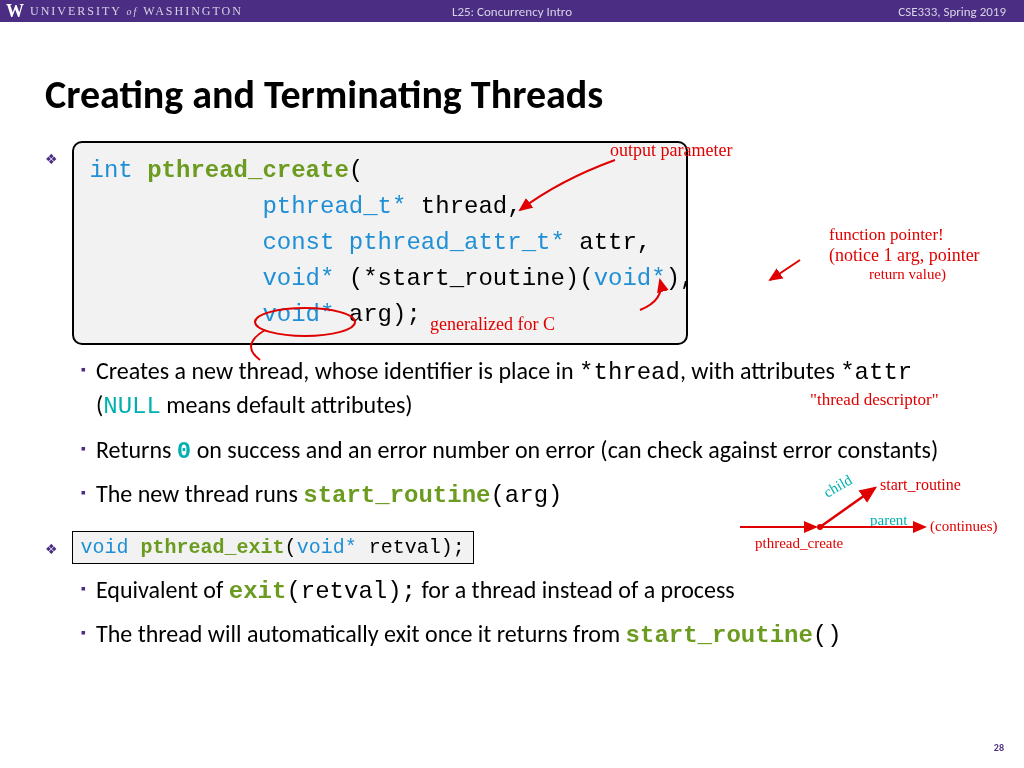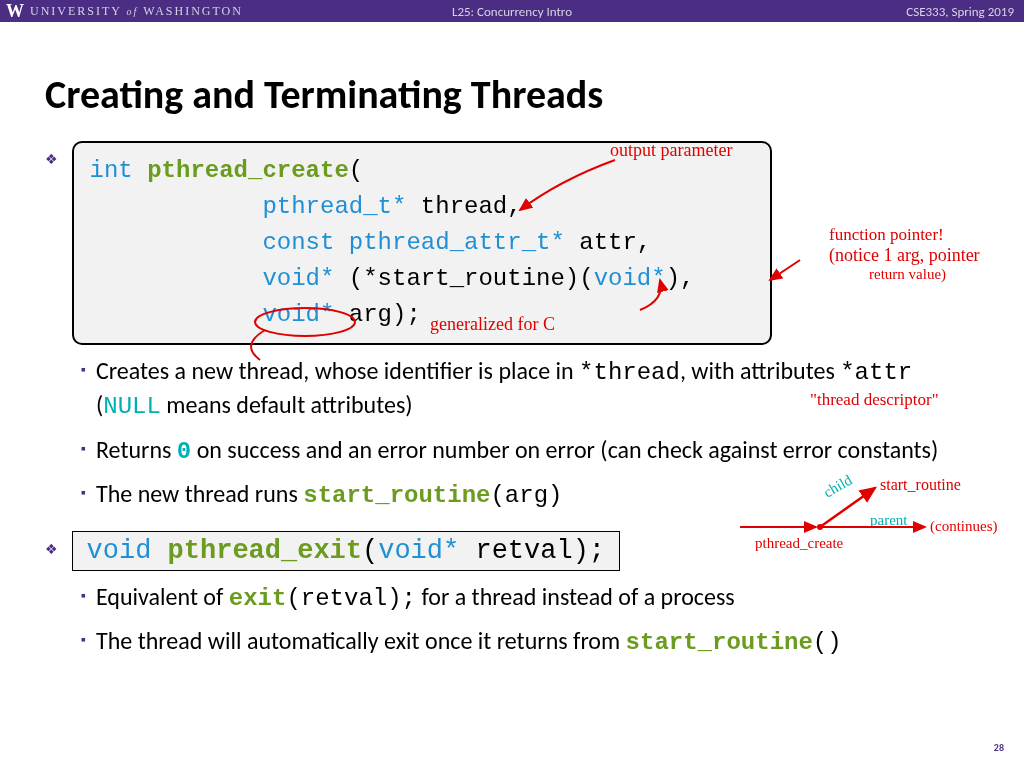--- a/index.html
+++ b/index.html
@@ -3,28 +3,28 @@
 <meta charset="utf-8">
 <style>
   * { margin: 0; padding: 0; box-sizing: border-box; }
   body { width: 1024px; height: 768px; font-family: Calibri, Arial, sans-serif; background: #fff; position: relative; overflow: hidden; }
   .header { height: 22px; background: #4b2e83; color: #fff; display: flex; align-items: center; font-size: 13px; }
   .header .logo { display: flex; align-items: center; padding-left: 6px; }
   .header .w { font-weight: bold; font-size: 18px; font-family: Georgia, serif; margin-right: 6px; }
   .header .univ { font-family: Georgia, serif; letter-spacing: 2px; font-size: 12px; color: #d8d2e6; }
   .header .univ .of { font-style: italic; font-size: 10px; text-align: right; }
   .header .center { position: absolute; left: 50%; transform: translateX(-50%); color: #d8d2e6; }
-  .header .right { margin-left: auto; padding-right: 10px; color: #d8d2e6; }
+  .header .right { margin-left: auto; padding-right: 18px; color: #d8d2e6; }
   .slide { padding: 30px 45px 0 45px; }
   .title { font-size: 40px; font-weight: bold; color: #000; margin-bottom: 22px; margin-top: 18px; }
   .bullet-l1 { display: flex; margin-bottom: 6px; }
   .diamond { color: #4b2e83; font-size: 14px; margin-right: 14px; margin-top: 10px; flex-shrink: 0; }
   .square { color: #4b2e83; font-size: 14px; margin-right: 10px; margin-top: 6px; flex-shrink: 0; }
-  .codebox { border: 2px solid #000; border-radius: 10px; background: #f2f2f2; padding: 10px 16px; font-family: 'Courier New', monospace; font-size: 24px; line-height: 1.5; white-space: pre; flex: 0 0 auto; width: 700px; }
-  .codebox2 { border: 1.5px solid #000; background: #f2f2f2; padding: 4px 14px; font-family: 'Courier New', monospace; font-size: 27px; display: inline-block; }
+  .codebox { border: 2px solid #000; border-radius: 10px; background: #f2f2f2; padding: 10px 16px; font-family: 'Courier New', monospace; font-size: 24px; line-height: 1.5; white-space: pre; flex: 0 0 auto; width: 616px; }
+  .codebox2 { border: 1.5px solid #000; background: #f2f2f2; padding: 4px 8px; font-family: 'Courier New', monospace; font-size: 20px; display: inline-block; }
   .kw-type { color: #1f8fd6; }
   .kw-fn { color: #6b9b1f; font-weight: bold; }
   .kw-const { color: #1f8fd6; }
   .sub { margin-left: 36px; margin-top: 10px; }
   .sub-item { display: flex; font-size: 24px; color: #000; line-height: 1.35; margin-bottom: 10px; }
   .mono { font-family: 'Courier New', monospace; }
   .c-green { color: #6b9b1f; font-weight: bold; }
   .c-cyan { color: #00b0b0; font-family: 'Courier New', monospace; }
   .pagenum { position: absolute; bottom: 14px; right: 20px; color: #4b2e83; font-size: 10px; font-weight: bold; }
   .annot { position: absolute; font-family: 'Comic Sans MS', cursive; color: #e00000; font-size: 17px; pointer-events: none; }

